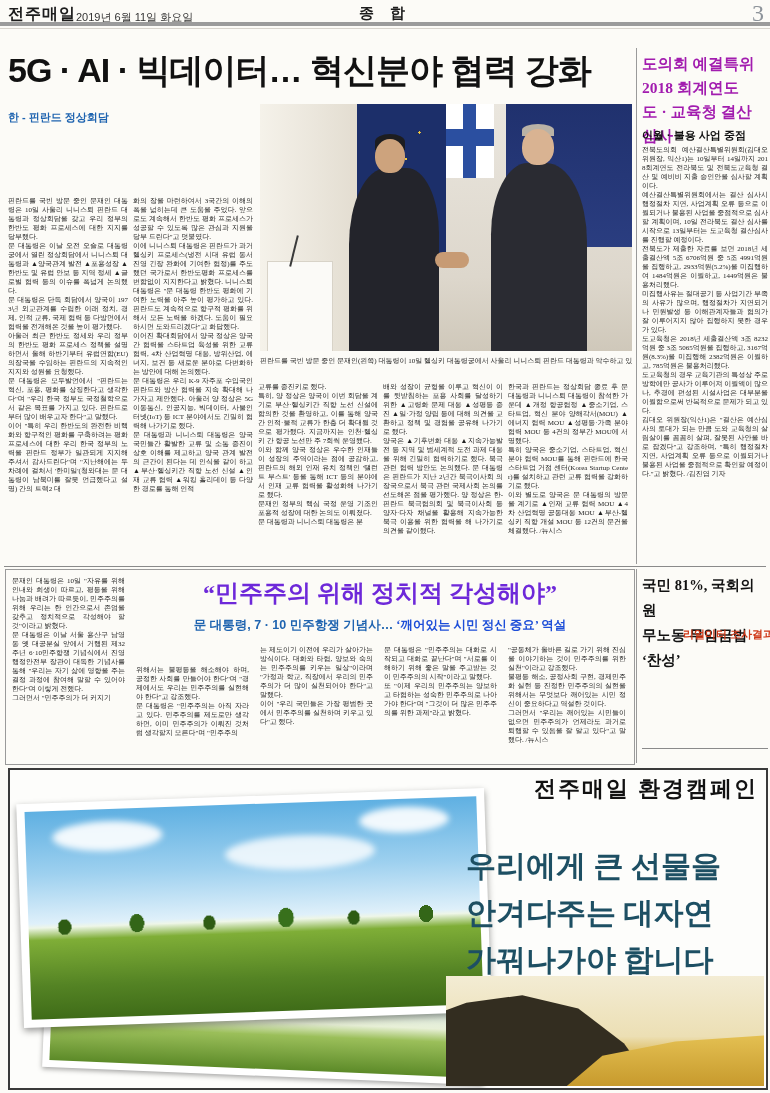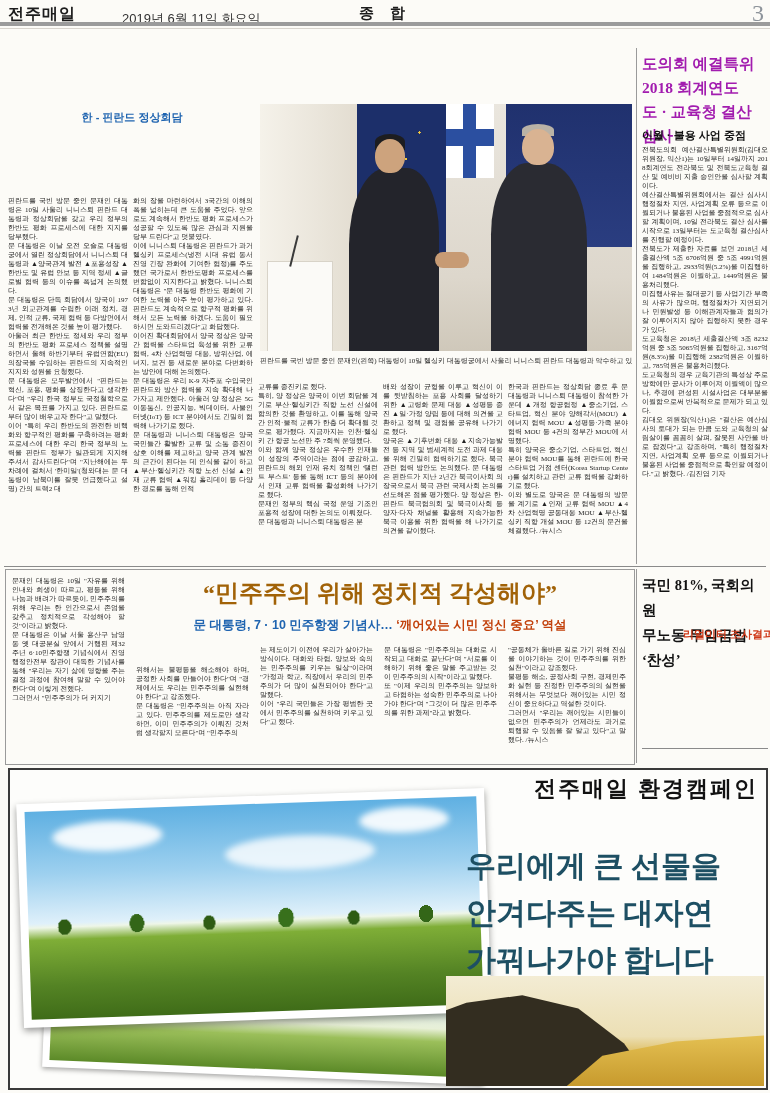--- a/index.html
+++ b/index.html
@@ -5,31 +5,31 @@
   html,body{margin:0;padding:0;}
   body{background:#e8e8e8;}
   #page{position:relative;width:770px;height:1093px;background:#fcfbf7;margin:0 auto;
         font-family:"Liberation Serif","DejaVu Serif",serif;color:#1c1c1c;overflow:hidden;}
   .abs{position:absolute;}
   .pre{white-space:pre-line;}
   .gothic{font-family:"Liberation Sans","DejaVu Sans",sans-serif;}
 
   
   .mast-paper{left:8px;top:4px;font-size:16px;font-weight:900;letter-spacing:1px;}
-  .mast-date{left:76px;top:10px;font-size:13px;color:#333;margin-left:46px;}
+  .mast-date{left:76px;top:10px;font-size:11px;color:#333;}
   .mast-section{left:0;top:4px;width:770px;text-align:center;font-size:15px;font-weight:900;letter-spacing:6px;}
   .mast-page{right:6px;top:0px;font-size:24px;color:#8d939a;font-weight:400;}
   .rule-thick{left:0;top:22px;width:770px;height:4px;background:#9b9b9b;}
   .rule-thin{left:0;top:28px;width:770px;height:1px;background:#d8d4cd;}
 
   
   .lead-headline{left:8px;top:48px;width:624px;height:42px;overflow:hidden;white-space:nowrap;
                  font-size:34px;font-weight:900;letter-spacing:-1px;color:#111;
                  font-family:"Liberation Sans","DejaVu Sans",sans-serif;}
-  .lead-kicker{left:8px;top:110px;width:248px;text-align:center;font-size:11px;font-weight:bold;color:#1f64b0;}
+  .lead-kicker{left:8px;top:110px;width:248px;text-align:left;font-size:11px;font-weight:bold;color:#1f64b0;}
   .lead-subheads{left:8px;top:129px;width:252px;font-size:12.5px;font-weight:600;line-height:19px;color:#222;}
   .body-col{font-size:7px;line-height:9px;text-align:justify;word-break:break-all;overflow:hidden;color:#222;}
   .lead-c1{left:8px;  top:197px;width:120px;height:366px;}
   .lead-c2{left:133px;top:197px;width:120px;height:366px;}
   .lead-c3{left:258px;top:383px;width:120px;height:180px;}
   .lead-c4{left:383px;top:383px;width:120px;height:180px;}
   .lead-c5{left:508px;top:383px;width:120px;height:180px;}
 
   
   .photo{left:260px;top:104px;width:372px;height:247px;overflow:hidden;
@@ -61,24 +61,24 @@
   .vrule-main{left:636px;top:48px;width:1px;height:516px;background:#9a9a9a;}
   .asm-headline{left:642px;top:52px;width:126px;font-size:15.5px;font-weight:700;line-height:24px;color:#a21caf;}
   .asm-subhead{left:642px;top:128px;width:126px;font-size:11px;font-weight:bold;color:#111;}
   .asm-body{left:642px;top:146px;width:126px;height:416px;}
 
   
   .mid-rule-top{left:4px;top:566px;width:762px;height:1px;background:#8a8a8a;}
   .mid-box{left:5px;top:569px;width:628px;height:194px;border:1px solid #9a9a9a;background:transparent;}
   .vrule-mid{left:636px;top:569px;width:1px;height:194px;background:#9a9a9a;}
   .demo-intro{left:12px;top:577px;width:113px;height:180px;}
-  .demo-headline{left:130px;top:577px;width:500px;text-align:center;font-size:24px;font-weight:900;color:#a16207;}
+  .demo-headline{left:130px;top:577px;width:500px;text-align:center;font-size:24px;font-weight:900;color:#6d28d9;}
   .demo-subhead{left:130px;top:617px;width:500px;text-align:center;font-size:12.5px;font-weight:bold;}
   .demo-sub-blue{color:#1f64b0;}
-  .demo-sub-dark{color:#c2410c;}
+  .demo-sub-dark{color:#1d4ed8;font-family:Liberation Serif, serif;}
   .demo-c1{left:136px;top:646px;width:113px;height:112px;margin-top:20px;}
   .demo-c2{left:260px;top:646px;width:113px;height:112px;}
   .demo-c3{left:384px;top:646px;width:113px;height:112px;}
   .demo-c4{left:508px;top:646px;width:118px;height:112px;}
 
   
   .poll-headline{left:642px;top:573px;width:126px;font-size:14.5px;font-weight:700;line-height:25px;color:#111;}
   .poll-subhead{left:642px;top:627px;width:126px;font-size:11px;font-weight:bold;color:#cf3a1a;margin-left:41px;}
   .poll-body{left:642px;top:646px;width:126px;height:96px;}
   .poll-rule{left:642px;top:748px;width:126px;height:1px;background:#8a8a8a;}
@@ -118,20 +118,21 @@
 
 <div id="page">
 
   <div class="abs gothic mast-paper">전주매일</div>
   <div class="abs gothic mast-date">2019년 6월 11일 화요일</div>
   <div class="abs gothic mast-section">종 합</div>
   <div class="abs mast-page">3</div>
   <div class="abs rule-thick"></div>
   <div class="abs rule-thin"></div>
 
+  <div class="abs lead-headline">5G · AI · 빅데이터… 혁신분야 협력 강화</div>
   <div class="abs gothic lead-kicker">한 - 핀란드 정상회담</div>
 
   <div class="abs photo">
     <div class="ph ph-curtain"></div>
     <div class="ph ph-flag-eu"></div>
     <div class="ph ph-flag-fi"></div>
     <div class="ph ph-fi-crossv"></div>
     <div class="ph ph-fi-crossh"></div>
     <div class="ph ph-flag-right"></div>
     <div class="ph ph-podium"></div>

